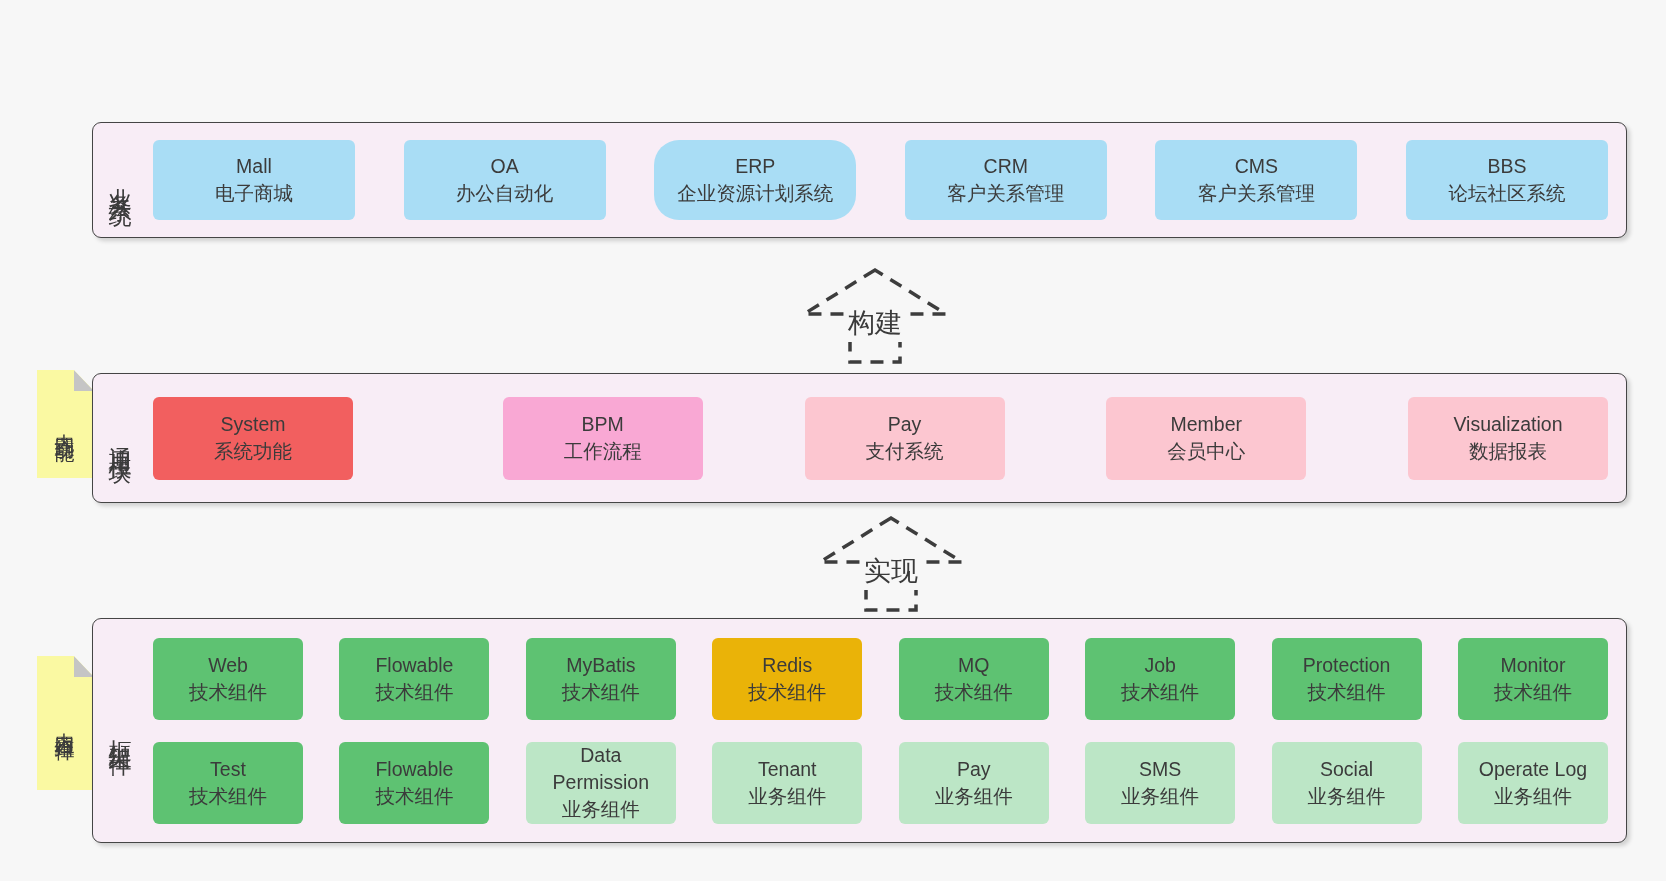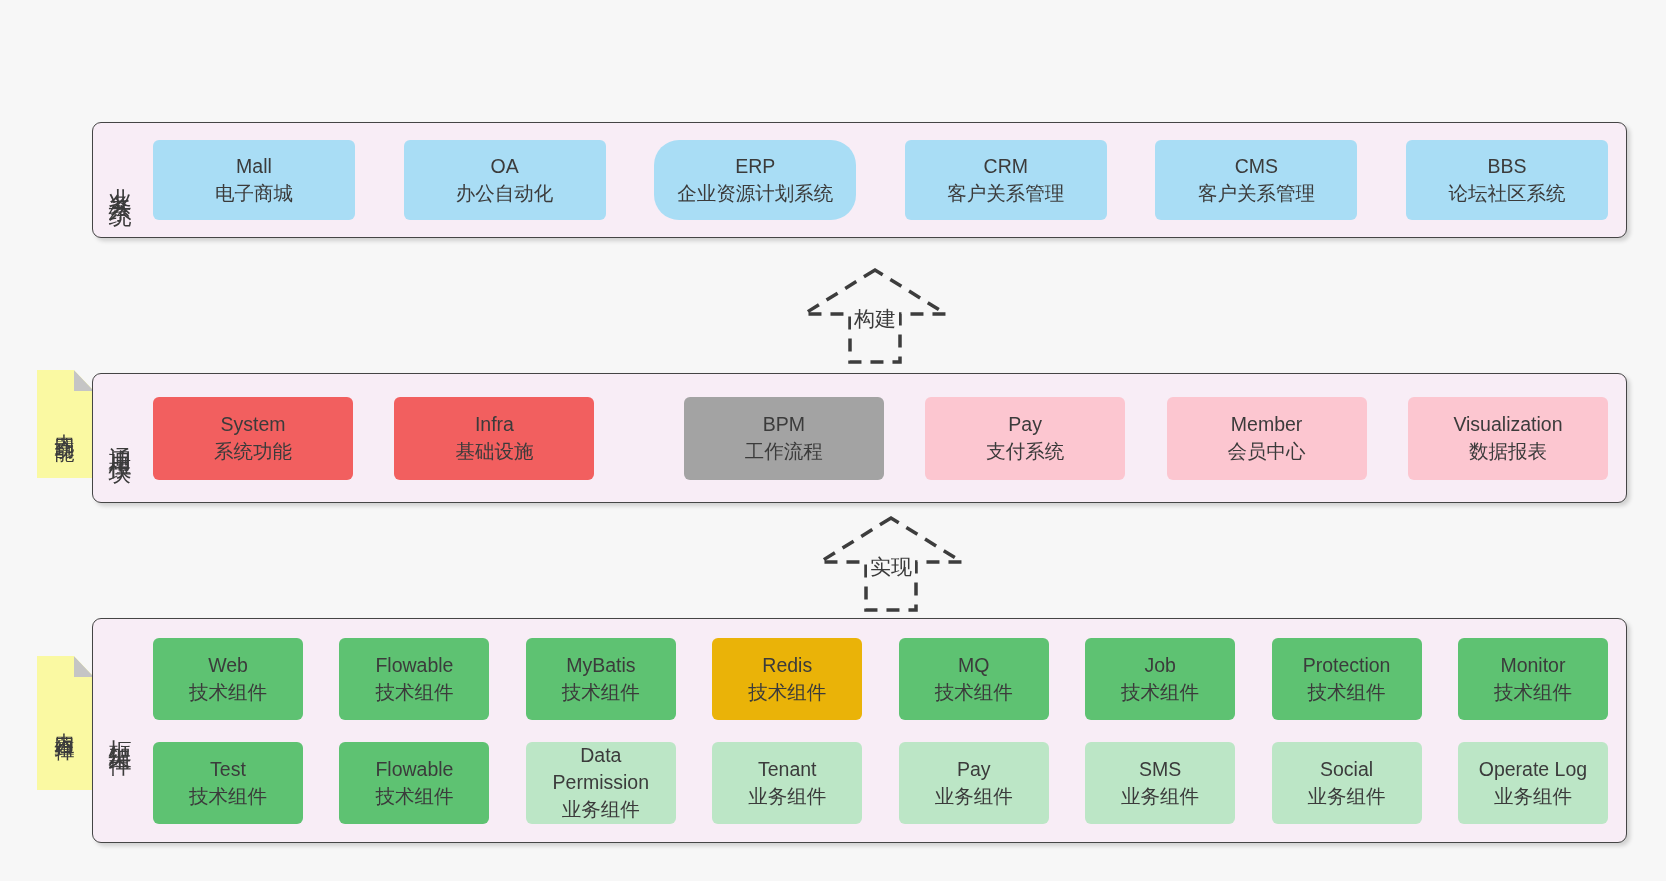--- a/index.html
+++ b/index.html
@@ -54,21 +54,21 @@
   }
 
   
   .arrow{position:absolute;width:150px;height:100px;z-index:2;}
   #arrow-build{left:800px;top:266px;}
   #arrow-implement{left:816px;top:514px;}
   .arrow svg{display:block;}
   .arrow path{stroke:var(--arrow-stroke);stroke-width:3.5;fill:none;stroke-dasharray:13 9;}
   .arrow-label{
     position:absolute;left:50%;top:38px;transform:translateX(-50%);
-    background:var(--page-bg,#f7f7f7);padding:1px 3px;font-size:21px;color:var(--text);white-space:nowrap;
+    background:var(--page-bg,#f7f7f7);padding:1px 3px;font-size:27px;color:var(--text);white-space:nowrap;
   }
 </style>
 </head>
 <body>
 
 <div class="canvas">
 
   <div class="sticky-note" id="note-modules">
     <span class="note-fold"></span>
     <span class="note-label">内置功能</span>
@@ -119,25 +119,21 @@
   </div>
 
   <div class="section" id="section-modules">
     <div class="section-label">通用模块</div>
     <div class="boxes-area">
         <div class="box-row">
           <div class="module-box" style="background: rgb(242, 95, 95);">
             <div class="box-title">System</div>
             <div class="box-subtitle">系统功能</div>
           </div>
-          <div class="module-box" style="background: rgb(242, 95, 95);">
-            <div class="box-title">Infra</div>
-            <div class="box-subtitle">基础设施</div>
-          </div>
-          <div class="module-box" style="background: #a3a3a3; margin-left: 48px;">
+          <div class="module-box" style="background: #f9a8d4; margin-left: 48px;">
             <div class="box-title">BPM</div>
             <div class="box-subtitle">工作流程</div>
           </div>
           <div class="module-box" style="background: rgb(252, 198, 208);">
             <div class="box-title">Pay</div>
             <div class="box-subtitle">支付系统</div>
           </div>
           <div class="module-box" style="background: rgb(252, 198, 208);">
             <div class="box-title">Member</div>
             <div class="box-subtitle">会员中心</div>

